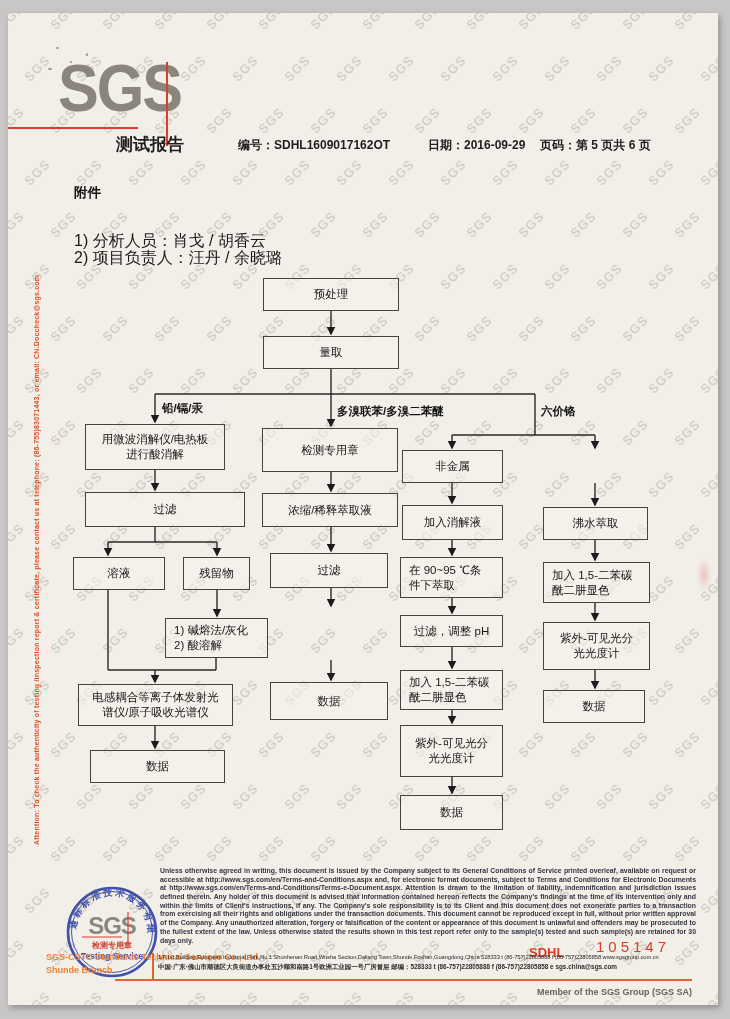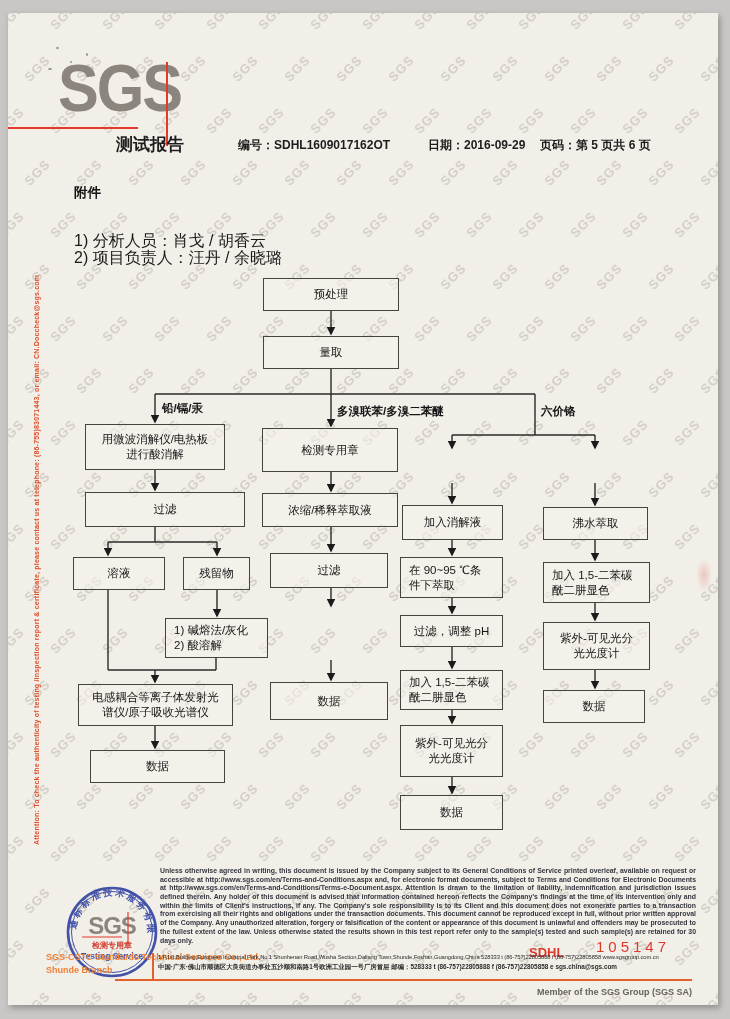--- a/index.html
+++ b/index.html
@@ -432,20 +432,21 @@
 2) 酸溶解</div>
   <div class="node" style="left:70px;  top:671px; width:155px; height:42px;">电感耦合等离子体发射光
 谱仪/原子吸收光谱仪</div>
   <div class="node" style="left:82px;  top:737px; width:135px; height:33px;">数据</div>
 
   <div class="node" style="left:254px; top:415px; width:136px; height:44px;">检测专用章</div>
   <div class="node" style="left:254px; top:480px; width:136px; height:34px;">浓缩/稀释萃取液</div>
   <div class="node" style="left:262px; top:540px; width:118px; height:35px;">过滤</div>
   <div class="node" style="left:262px; top:669px; width:118px; height:38px;">数据</div>
 
+  <div class="node" style="left:394px; top:437px; width:101px; height:33px;">非金属</div>
   <div class="node" style="left:394px; top:492px; width:101px; height:35px;">加入消解液</div>
   <div class="node ta-left" style="left:392px; top:544px; width:103px; height:41px;">在 90~95 ℃条
 件下萃取</div>
   <div class="node" style="left:392px; top:602px; width:103px; height:32px;">过滤，调整 pH</div>
   <div class="node ta-left" style="left:392px; top:657px; width:103px; height:40px;">加入 1,5-二苯碳
 酰二肼显色</div>
   <div class="node" style="left:392px; top:712px; width:103px; height:52px;">紫外-可见光分
 光光度计</div>
   <div class="node" style="left:392px; top:782px; width:103px; height:35px;">数据</div>
 

